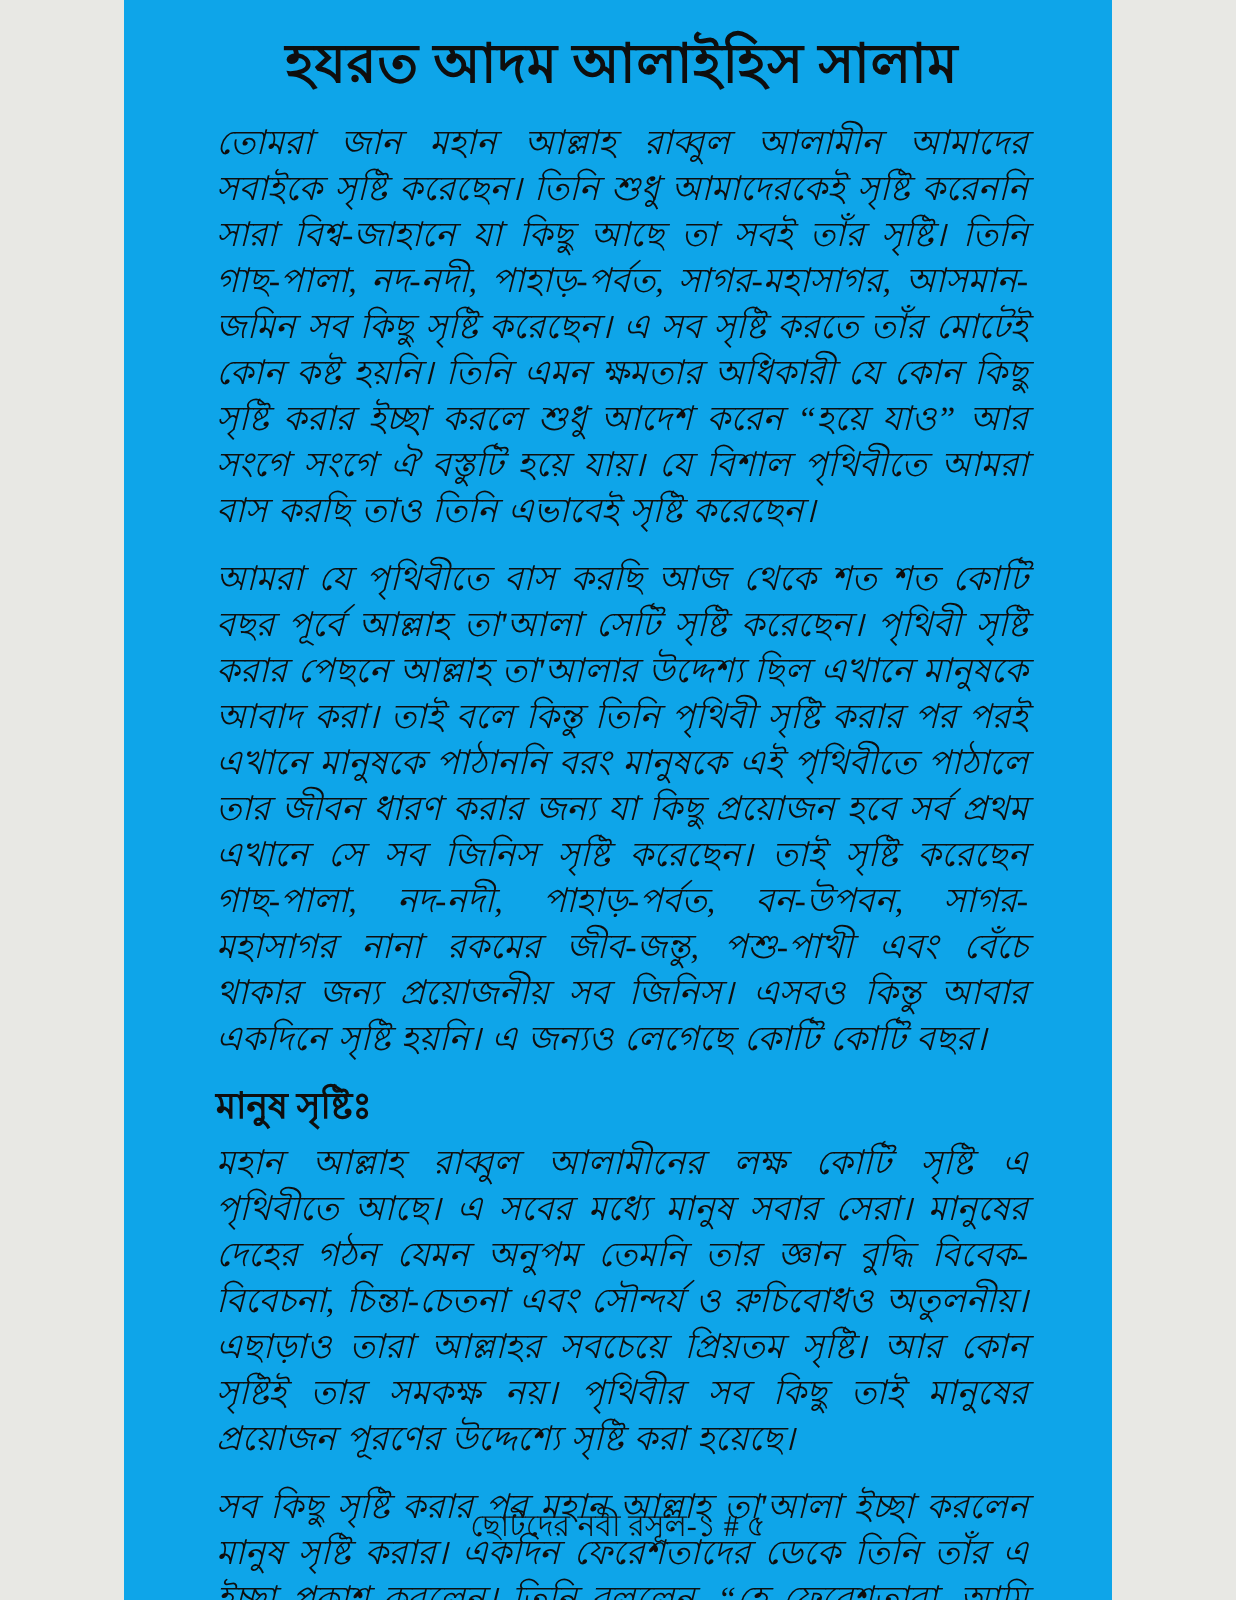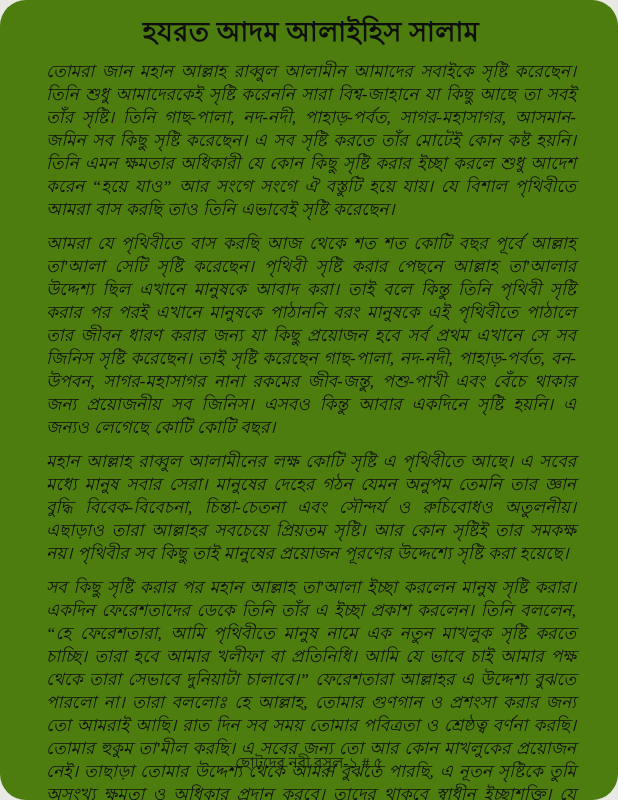--- a/index.html
+++ b/index.html
@@ -2,29 +2,28 @@
 <html><head>
 <meta charset="utf-8">
 <style>
   html, body {
     margin: 0;
     padding: 0;
     background: #e8e8e4;
   }
   .page {
     position: relative;
-    width: 618px;
+    width: 494px;
     height: 800px;
     margin: 0 auto;
-    background: #4d7c0f;
+    background: #0ea5e9;
     color: #0e0e0e;
     font-family: "Liberation Serif", "DejaVu Serif", serif;
     overflow: hidden;
     box-sizing: border-box;
-    border-radius: 26px;
   }
   .content {
     padding: 10px 42px 0 46px;
   }
   .title {
     text-align: center;
     font-size: 27px;
     line-height: 1.2;
     font-weight: 700;
     margin: 6px 0 12px 0;
@@ -58,20 +57,21 @@
 <body>
 
 <div class="page">
   <div class="content">
     <h1 class="title">হযরত আদম আলাইহিস সালাম</h1>
 
     <p class="para">তোমরা জান মহান আল্লাহ রাব্বুল আলামীন আমাদের সবাইকে সৃষ্টি করেছেন। তিনি শুধু আমাদেরকেই সৃষ্টি করেননি সারা বিশ্ব-জাহানে যা কিছু আছে তা সবই তাঁর সৃষ্টি। তিনি গাছ-পালা, নদ-নদী, পাহাড়-পর্বত, সাগর-মহাসাগর, আসমান-জমিন সব কিছু সৃষ্টি করেছেন। এ সব সৃষ্টি করতে তাঁর মোটেই কোন কষ্ট হয়নি। তিনি এমন ক্ষমতার অধিকারী যে কোন কিছু সৃষ্টি করার ইচ্ছা করলে শুধু আদেশ করেন “হয়ে যাও” আর সংগে সংগে ঐ বস্তুটি হয়ে যায়। যে বিশাল পৃথিবীতে আমরা বাস করছি তাও তিনি এভাবেই সৃষ্টি করেছেন।</p>
 
     <p class="para">আমরা যে পৃথিবীতে বাস করছি আজ থেকে শত শত কোটি বছর পূর্বে আল্লাহ তা'আলা সেটি সৃষ্টি করেছেন। পৃথিবী সৃষ্টি করার পেছনে আল্লাহ তা'আলার উদ্দেশ্য ছিল এখানে মানুষকে আবাদ করা। তাই বলে কিন্তু তিনি পৃথিবী সৃষ্টি করার পর পরই এখানে মানুষকে পাঠাননি বরং মানুষকে এই পৃথিবীতে পাঠালে তার জীবন ধারণ করার জন্য যা কিছু প্রয়োজন হবে সর্ব প্রথম এখানে সে সব জিনিস সৃষ্টি করেছেন। তাই সৃষ্টি করেছেন গাছ-পালা, নদ-নদী, পাহাড়-পর্বত, বন-উপবন, সাগর-মহাসাগর নানা রকমের জীব-জন্তু, পশু-পাখী এবং বেঁচে থাকার জন্য প্রয়োজনীয় সব জিনিস। এসবও কিন্তু আবার একদিনে সৃষ্টি হয়নি। এ জন্যও লেগেছে কোটি কোটি বছর।</p>
 
+    <h2 class="section-heading">মানুষ সৃষ্টিঃ</h2>
 
     <p class="para">মহান আল্লাহ রাব্বুল আলামীনের লক্ষ কোটি সৃষ্টি এ পৃথিবীতে আছে। এ সবের মধ্যে মানুষ সবার সেরা। মানুষের দেহের গঠন যেমন অনুপম তেমনি তার জ্ঞান বুদ্ধি বিবেক-বিবেচনা, চিন্তা-চেতনা এবং সৌন্দর্য ও রুচিবোধও অতুলনীয়। এছাড়াও তারা আল্লাহর সবচেয়ে প্রিয়তম সৃষ্টি। আর কোন সৃষ্টিই তার সমকক্ষ নয়। পৃথিবীর সব কিছু তাই মানুষের প্রয়োজন পূরণের উদ্দেশ্যে সৃষ্টি করা হয়েছে।</p>
 
     <p class="para">সব কিছু সৃষ্টি করার পর মহান আল্লাহ তা'আলা ইচ্ছা করলেন মানুষ সৃষ্টি করার। একদিন ফেরেশতাদের ডেকে তিনি তাঁর এ ইচ্ছা প্রকাশ করলেন। তিনি বললেন, “হে ফেরেশতারা, আমি পৃথিবীতে মানুষ নামে এক নতুন মাখলুক সৃষ্টি করতে চাচ্ছি। তারা হবে আমার খলীফা বা প্রতিনিধি। আমি যে ভাবে চাই আমার পক্ষ থেকে তারা সেভাবে দুনিয়াটা চালাবে।” ফেরেশতারা আল্লাহর এ উদ্দেশ্য বুঝতে পারলো না। তারা বললোঃ হে আল্লাহ, তোমার গুণগান ও প্রশংসা করার জন্য তো আমরাই আছি। রাত দিন সব সময় তোমার পবিত্রতা ও শ্রেষ্ঠত্ব বর্ণনা করছি। তোমার হুকুম তা'মীল করছি। এ সবের জন্য তো আর কোন মাখলুকের প্রয়োজন নেই। তাছাড়া তোমার উদ্দেশ্য থেকে আমরা বুঝতে পারছি, এ নূতন সৃষ্টিকে তুমি অসংখ্য ক্ষমতা ও অধিকার প্রদান করবে। তাদের থাকবে স্বাধীন ইচ্ছাশক্তি। যে কোন ব্যাপারে তারা তাদের ইচ্ছাশক্তি ও কর্মক্ষমতা প্রয়োগ করতে পারবে। এরূপ স্বাধীনতা ও কর্মক্ষমতা কোন সৃষ্টিকে</p>
   </div>
 
   <div class="footer">ছোটদের নবী রসূল-১ # ৫</div>
 </div>
 
 </body></html>

